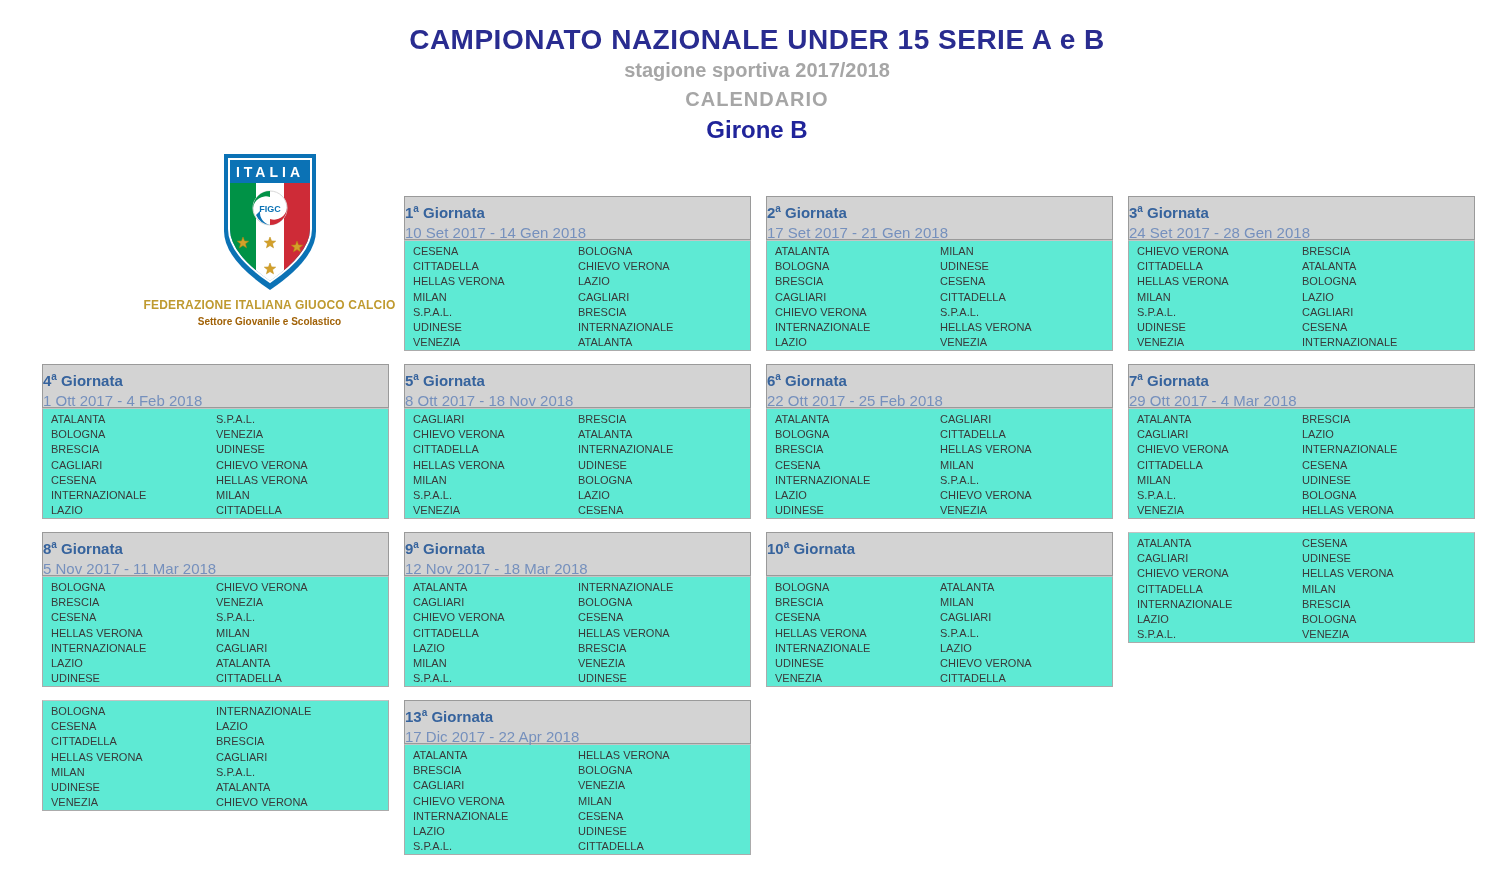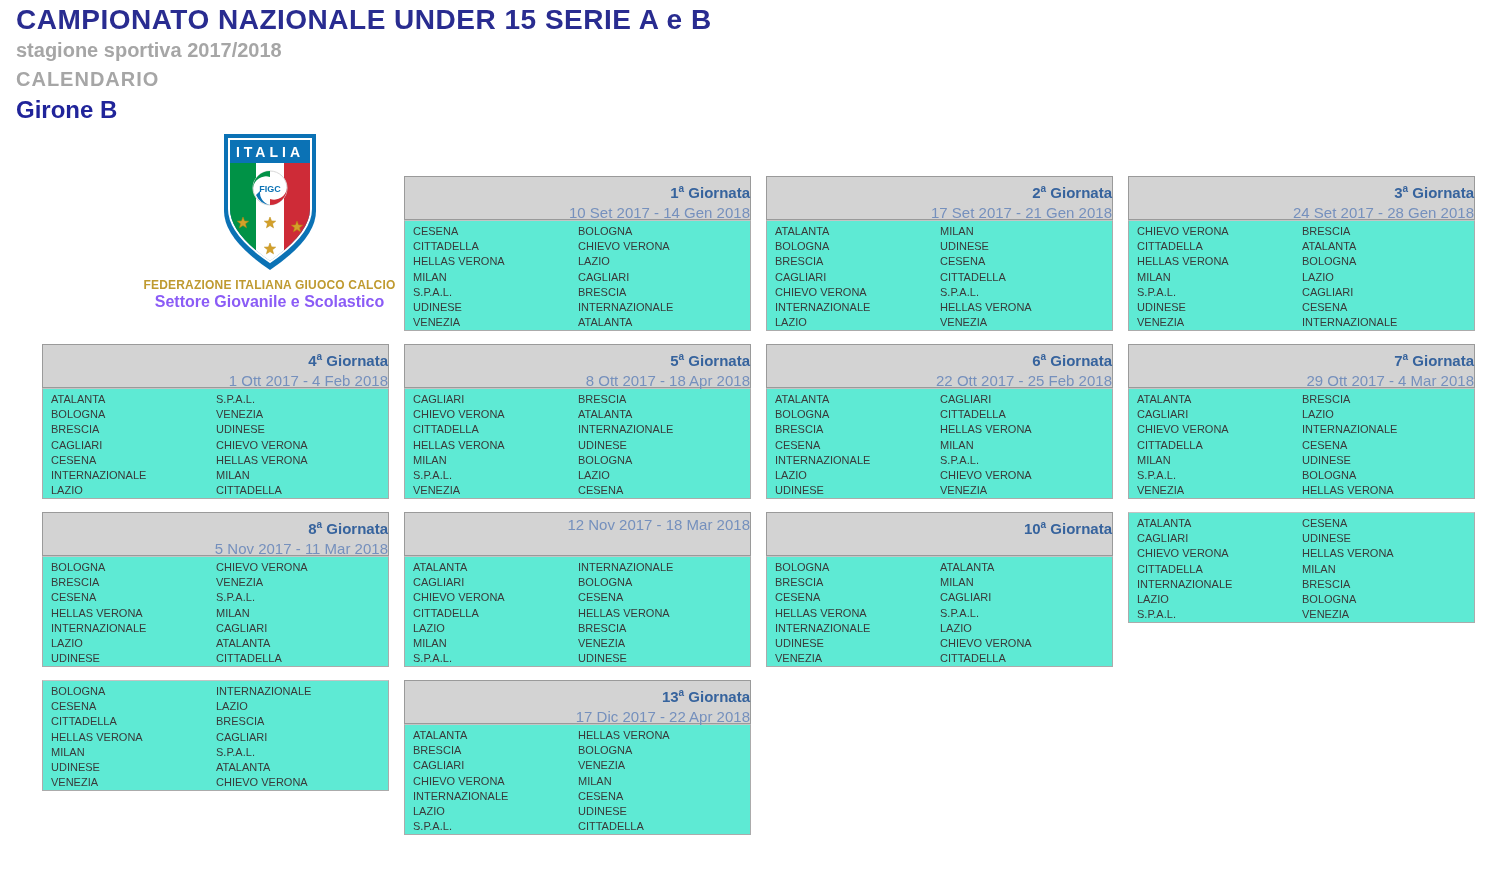--- a/index.html
+++ b/index.html
@@ -1,56 +1,56 @@
 <!DOCTYPE html>
 <html><head>
 <meta charset="utf-8">
 <style>
   html,body{margin:0;padding:0;background:#fff;}
   body{width:1498px;height:874px;overflow:hidden;font-family:"Liberation Sans",sans-serif;position:relative;}
 
   
-  .heading{ text-align:left; padding-top:4px;margin-left:16px; }
+  .heading{ text-align:center; padding-top:24px;margin-left:16px; }
   .page-title{ font-size:28px; font-weight:bold; color:#292C90; line-height:32px; letter-spacing:.5px;}
   .page-subtitle{ font-size:20px; font-weight:bold; color:#A6A6A6; line-height:29px;}
   .page-calendar{ font-size:20px; font-weight:bold; color:#A6A6A6; line-height:29px; letter-spacing:1px;}
   .page-girone{ font-size:24px; font-weight:bold; color:#20249A; line-height:32px;}
 
   
   .grid{
     margin:50px 0 0 42px;
     display:grid;
     grid-template-columns:repeat(4,347px);
     column-gap:15px;
     row-gap:13px;
     grid-auto-rows:155px;
   }
   .card{ width:347px; height:155px; }
   .card-header{
     box-sizing:border-box; height:44px; background:#D3D3D3;
-    border:1px solid #9A9A9A; text-align:right; padding-top:2px;
+    border:1px solid #9A9A9A; text-align:left; padding-top:2px;
   }
   .g-title{ font-size:15px; font-weight:bold; color:#36639D; line-height:20px;}
   .g-title sup{ font-size:10px; }
   .g-dates{ font-size:15px; color:#7590BD; line-height:19px;}
   .card-body{
     box-sizing:border-box; height:111px; background:#5eead4;
     border:1px solid #ABABAB; border-top:1px solid #C4C4C4;
     padding:3px 0 0 8px; overflow:hidden;
   }
   .match-row{ display:flex; font-size:11px; color:#3A3A3A; line-height:15.2px; }
   .match-row .home{ width:165px; flex:none; }
   .match-row .away{ flex:1; }
 
   
   .logo-cell{ position:relative; }
   .logo{ position:absolute; top:-45px; left:50%; transform:translateX(-32%); text-align:center; width:300px;}
   .logo svg{ display:block; margin:0 auto; }
   .fed-line1{ font-size:12px; font-weight:bold; color:#BF9A30; line-height:16px; margin-top:4px; letter-spacing:.2px;}
-  .fed-line2{ font-size:16px; font-weight:bold; color:#8b5cf6; line-height:17px;}
+  .fed-line2{ font-size:10px; font-weight:bold; color:#a16207; line-height:17px;}
 </style>
 </head>
 <body>
 
 <div class="heading">
   <div class="page-title">CAMPIONATO NAZIONALE UNDER 15 SERIE A e B</div>
   <div class="page-subtitle">stagione sportiva 2017/2018</div>
   <div class="page-calendar">CALENDARIO</div>
   <div class="page-girone">Girone B</div>
 </div>
@@ -231,21 +231,21 @@
   </div>
         <div class="match-row">
     <span class="home">LAZIO</span>
     <span class="away">CITTADELLA</span>
   </div>
       </div>
   </div>
     <div class="card">
     <div class="card-header">
       <div class="g-title"><span>5</span><sup>a</sup> <span>Giornata</span></div>
-      <div class="g-dates"><span>8 Ott 2017 - 18 Apr 2018</span></div>
+      <div class="g-dates"><span>8 Ott 2017 - 18 Nov 2018</span></div>
     </div>
     <div class="card-body">
         <div class="match-row">
     <span class="home">CAGLIARI</span>
     <span class="away">BRESCIA</span>
   </div>
         <div class="match-row">
     <span class="home">CHIEVO VERONA</span>
     <span class="away">ATALANTA</span>
   </div>
@@ -374,20 +374,21 @@
     <span class="away">ATALANTA</span>
   </div>
         <div class="match-row">
     <span class="home">UDINESE</span>
     <span class="away">CITTADELLA</span>
   </div>
       </div>
   </div>
     <div class="card">
     <div class="card-header">
+      <div class="g-title"><span>9</span><sup>a</sup> <span>Giornata</span></div>
       <div class="g-dates"><span>12 Nov 2017 - 18 Mar 2018</span></div>
     </div>
     <div class="card-body">
         <div class="match-row">
     <span class="home">ATALANTA</span>
     <span class="away">INTERNAZIONALE</span>
   </div>
         <div class="match-row">
     <span class="home">CAGLIARI</span>
     <span class="away">BOLOGNA</span>

